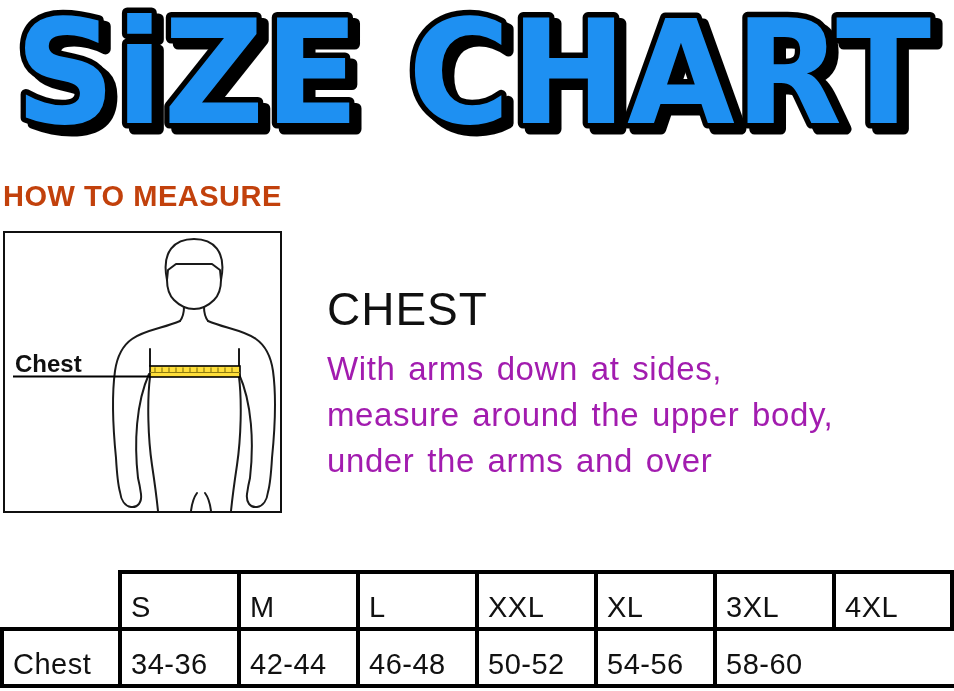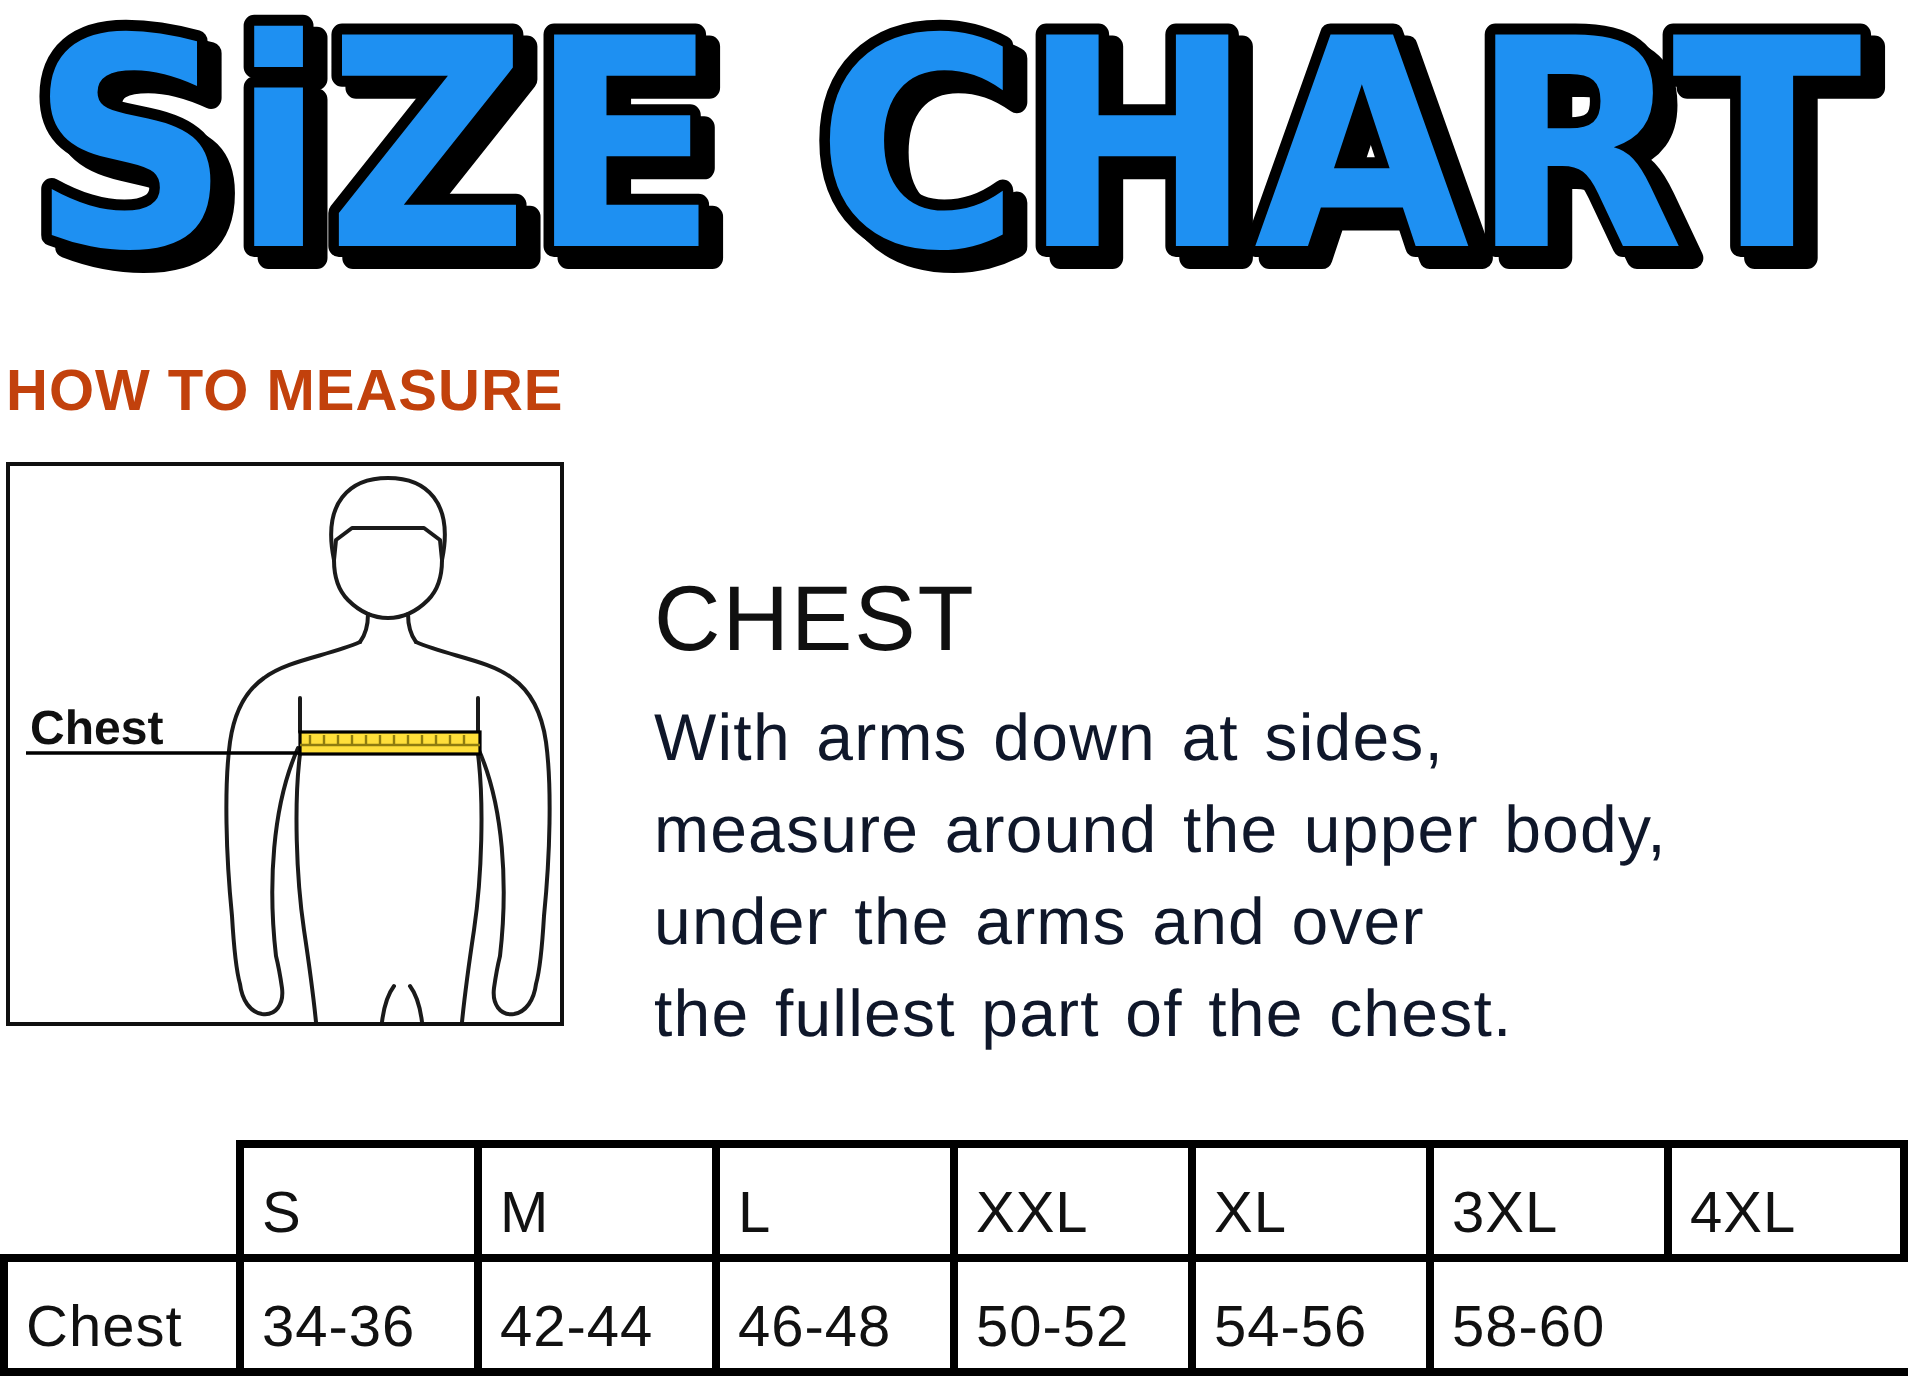--- a/index.html
+++ b/index.html
@@ -25,21 +25,21 @@
   .figure-box svg { display:block; }
 
   
   .instructions { position:absolute; left:327px; top:282px; }
   .instructions-heading {
     margin:0 0 10px 0; font-size:46px; font-weight:normal;
     letter-spacing:1px; color:#101010;
   }
   .instruction-line {
     font-size:33px; line-height:46px; letter-spacing:0.6px;
-    word-spacing:3px; color:#0f172a; white-space:nowrap;
+    word-spacing:3px; color:#a21caf; white-space:nowrap;
   }
 
   
   .size-table { position:absolute; left:0; top:570px; width:954px; height:118px; font-size:29px; color:#111; }
   .header-row {
     position:absolute; left:118px; right:0; top:0; height:57px;
     display:flex; box-sizing:border-box;
     border:4px solid #000; border-bottom:none; background:#fff;
   }
   .data-row {
@@ -112,21 +112,20 @@
       <line x1="8" y1="143.5" x2="145" y2="143.5" stroke="#000000" stroke-width="1.8"></line>
       <text x="10" y="139" font-family="Liberation Sans" font-weight="bold" font-size="24" fill="#101010">Chest</text>
     </svg>
   </div>
 
   <div class="instructions">
     <h3 class="instructions-heading">CHEST</h3>
     <div class="instruction-line">With arms down at sides,</div>
     <div class="instruction-line">measure around the upper body,</div>
     <div class="instruction-line">under the arms and over</div>
-    <div class="instruction-line">the fullest part of the chest.</div>
   </div>
 
   <div class="size-table">
     <div class="header-row">
       <div class="cell">S</div>
       <div class="cell">M</div>
       <div class="cell">L</div>
       <div class="cell">XXL</div>
       <div class="cell">XL</div>
       <div class="cell">3XL</div>

